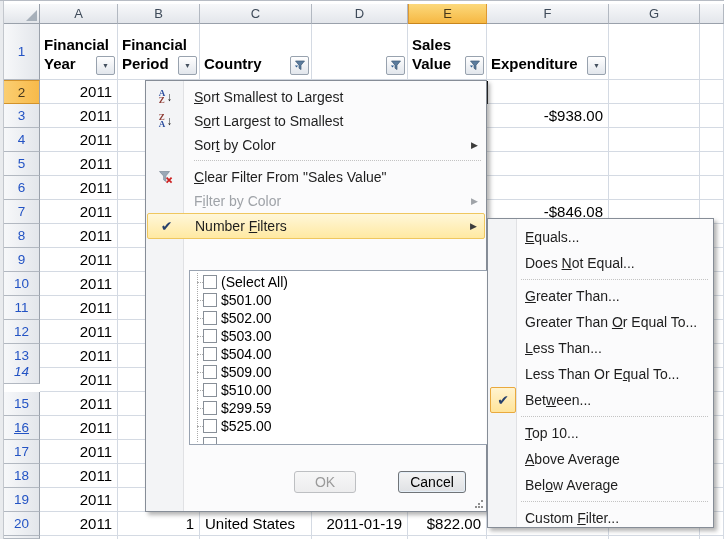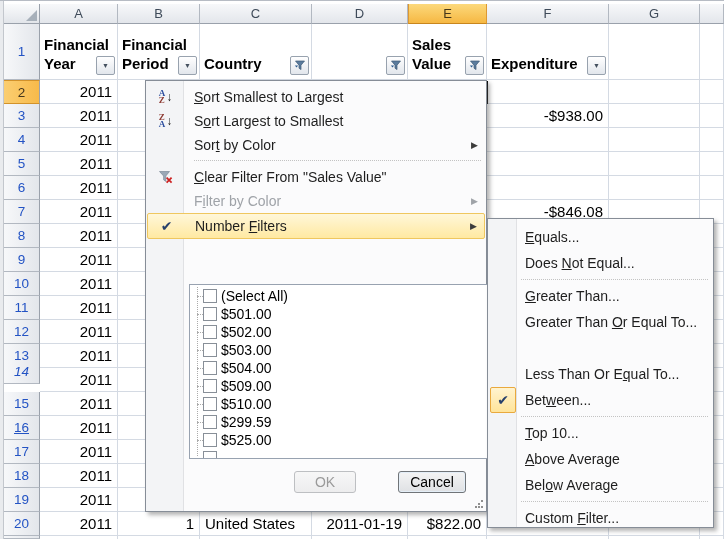--- a/index.html
+++ b/index.html
@@ -426,21 +426,21 @@
           <span class="txt" style="left: 47px;"><span>F</span><span class="accel">i</span><span>lter by Color</span></span>
           <span class="subarrow">▶</span>
         </div>
         <div class="mi hl" style="top: 132px; height: 24px;">
           <span class="micon" style="left: 0px; width: 37px; height: 24px;">
             <span class="check">✔</span>
           </span>
           <span class="txt" style="left: 47px;"><span>Number </span><span class="accel">F</span><span>ilters</span></span>
           <span class="subarrow">▶</span>
         </div>
-        <div class="vlist abs" style="left: 43px; top: 203px; width: 336px; height: 175px;">
+        <div class="vlist abs" style="left: 43px; top: 189px; width: 336px; height: 175px;">
           <div class="treeline"></div>
           <div class="vitem" style="top: 2px;">
             <span class="stub"></span>
             <span class="cb"></span>
             <span>(Select All)</span>
           </div>
           <div class="vitem" style="top: 20px;">
             <span class="stub"></span>
             <span class="cb"></span>
             <span>$501.00</span>
@@ -507,20 +507,23 @@
         <div class="mi" style="top: 31px; height: 26px;">
           <span class="txt" style="left: 36px;"><span>Does </span><span class="accel">N</span><span>ot Equal...</span></span>
         </div>
         <div class="mdiv" style="top: 60px; left: 33px; right: 5px;"></div>
         <div class="mi" style="top: 64px; height: 26px;">
           <span class="txt" style="left: 36px;"><span></span><span class="accel">G</span><span>reater Than...</span></span>
         </div>
         <div class="mi" style="top: 90px; height: 26px;">
           <span class="txt" style="left: 36px;"><span>Greater Than </span><span class="accel">O</span><span>r Equal To...</span></span>
         </div>
+        <div class="mi" style="top: 116px; height: 26px;">
+          <span class="txt" style="left: 36px;"><span></span><span class="accel">L</span><span>ess Than...</span></span>
+        </div>
         <div class="mi" style="top: 142px; height: 26px;">
           <span class="txt" style="left: 36px;"><span>Less Than Or E</span><span class="accel">q</span><span>ual To...</span></span>
         </div>
         <div class="mi" style="top: 168px; height: 26px;">
           <div class="checkbox-frame" style="left: 1px;">
             <span class="check">✔</span>
           </div>
           <span class="txt" style="left: 36px;"><span>Bet</span><span class="accel">w</span><span>een...</span></span>
         </div>
         <div class="mdiv" style="top: 197px; left: 33px; right: 5px;"></div>

